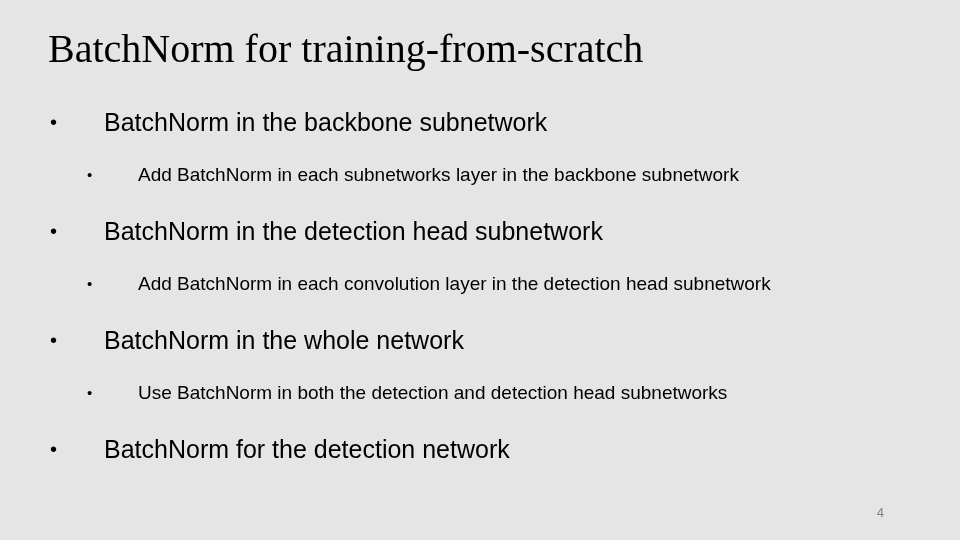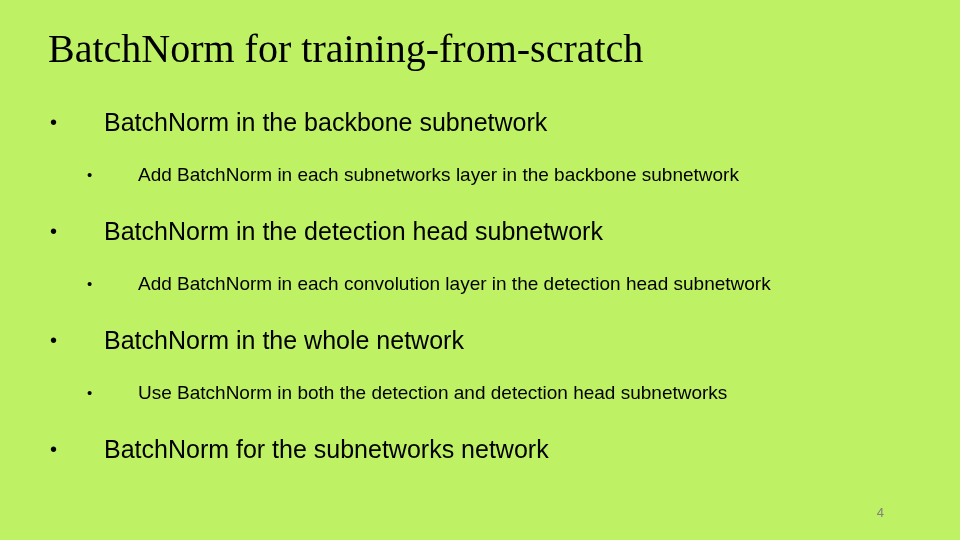--- a/index.html
+++ b/index.html
@@ -4,21 +4,21 @@
 <style>
   html, body {
     margin: 0;
     padding: 0;
     background: #ffffff;
   }
   .slide {
     position: relative;
     width: 960px;
     height: 540px;
-    background: #bef264;
+    background: #e5e5e5;
     overflow: hidden;
     font-family: "Liberation Sans", sans-serif;
     color: #000000;
   }
   .slide-title {
     position: absolute;
     left: 48px;
     top: 26px;
     right: 30px;
     font-family: "Liberation Serif", serif;
@@ -106,19 +106,19 @@
       <div class="bullet-item level-1">
     <span class="bullet-glyph">•</span>
     <span class="bullet-text">BatchNorm in the whole network</span>
   </div>
       <div class="bullet-item level-2">
     <span class="bullet-glyph">•</span>
     <span class="bullet-text">Use BatchNorm in both the detection and detection head subnetworks</span>
   </div>
       <div class="bullet-item level-1">
     <span class="bullet-glyph">•</span>
-    <span class="bullet-text">BatchNorm for the subnetworks network</span>
+    <span class="bullet-text">BatchNorm for the detection network</span>
   </div>
     </div>
 
   <div class="page-number">4</div>
 
 </div>
 
 </body></html>

